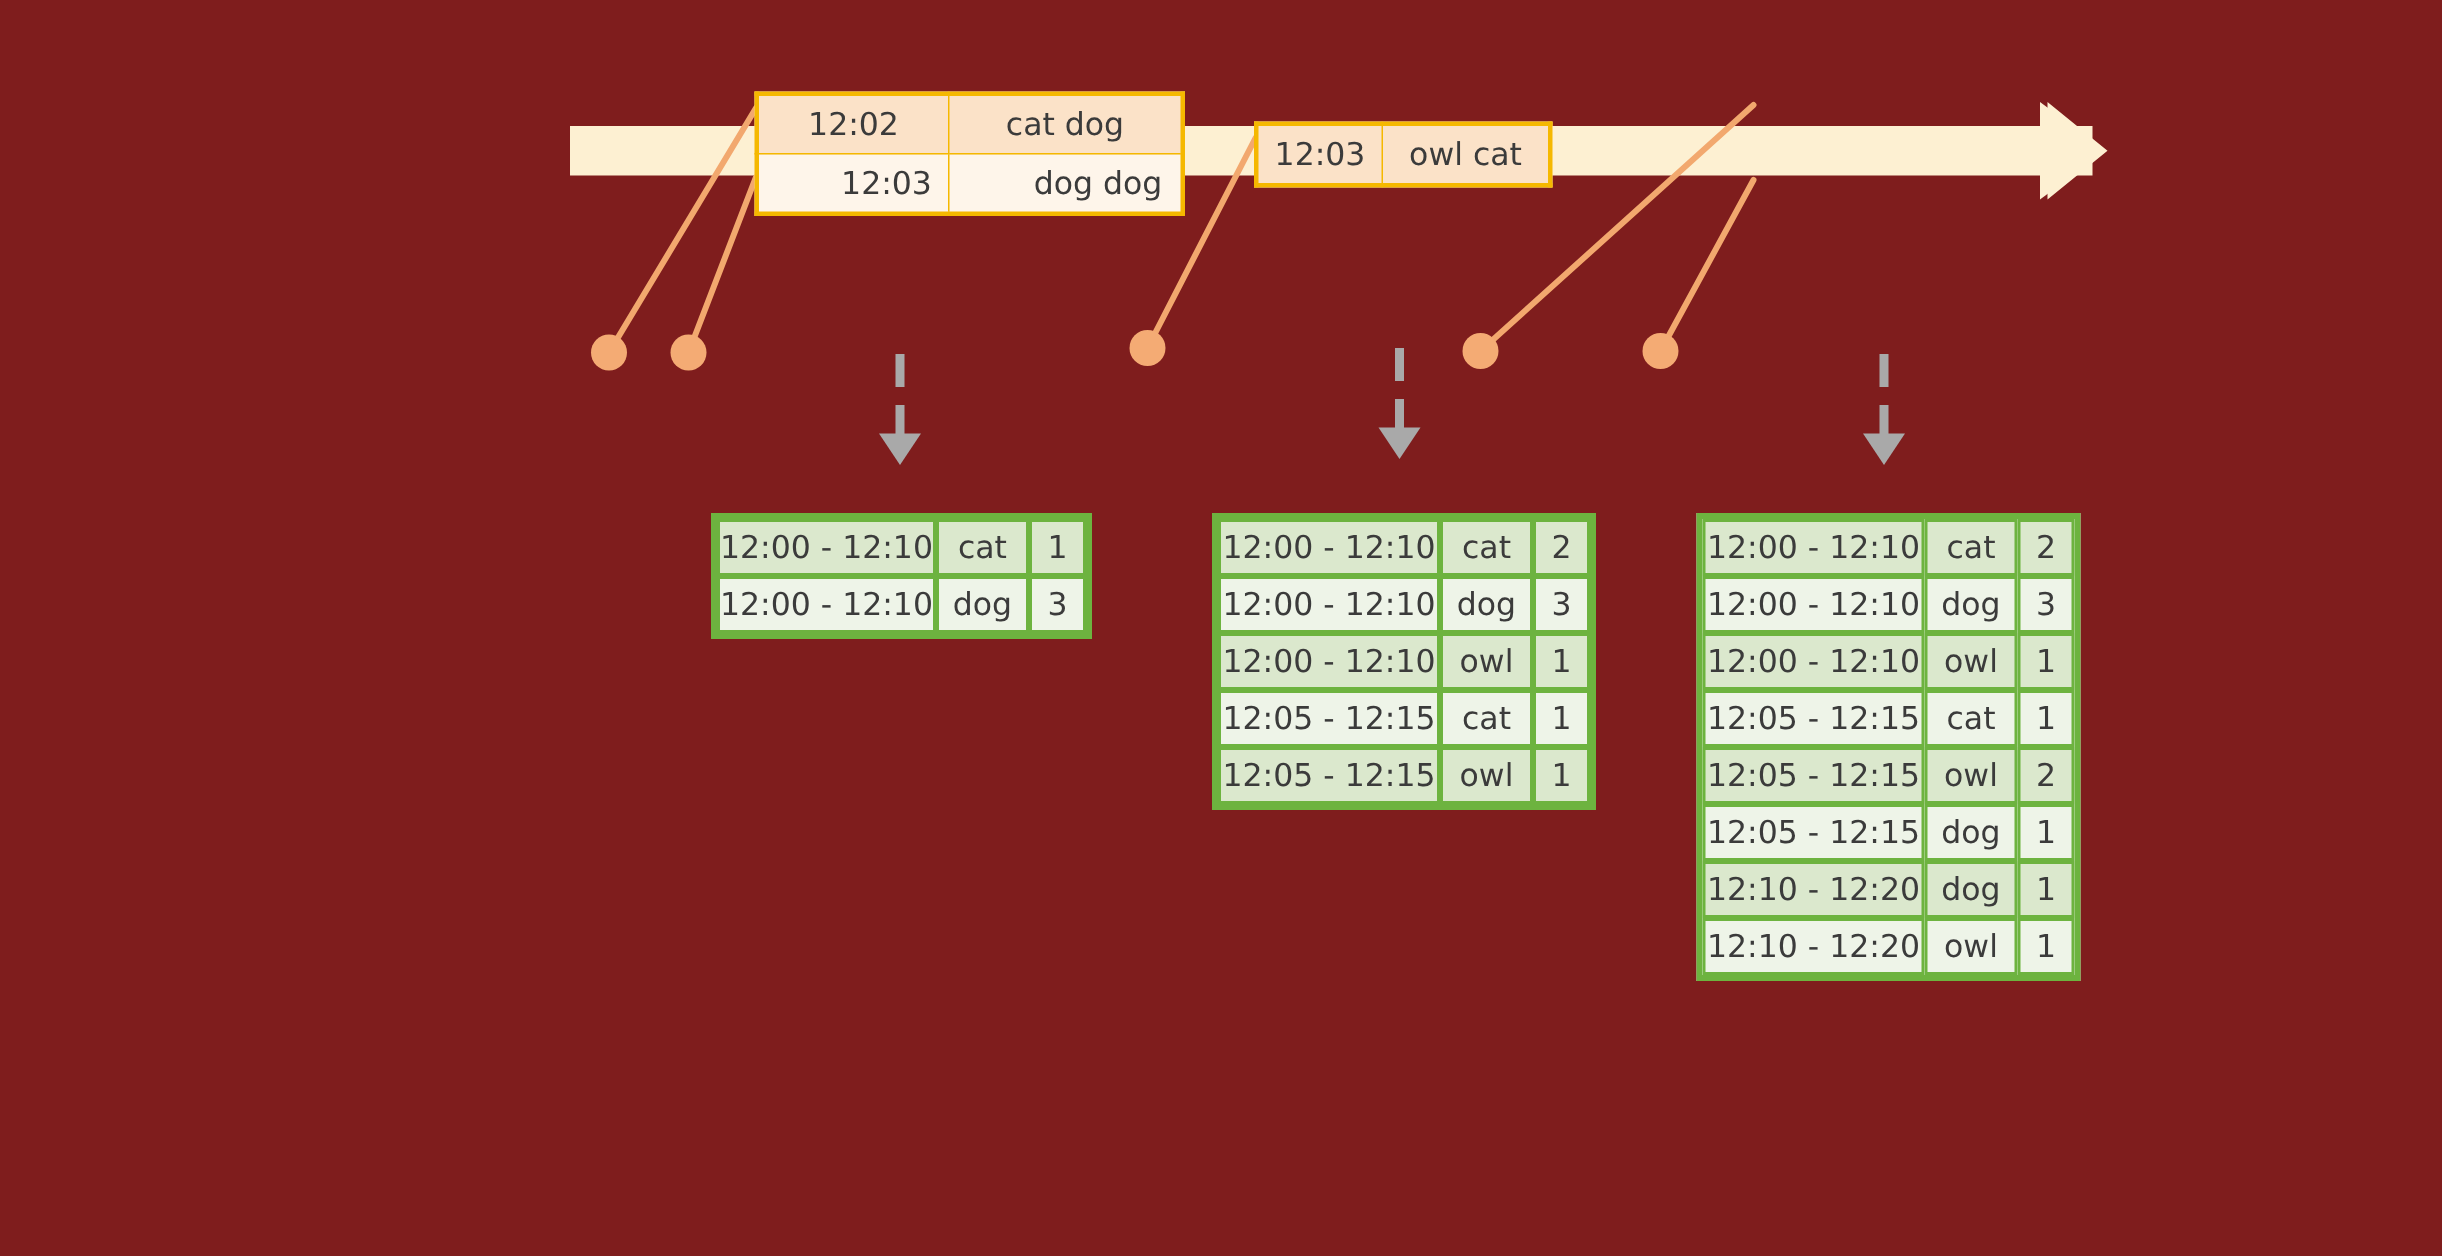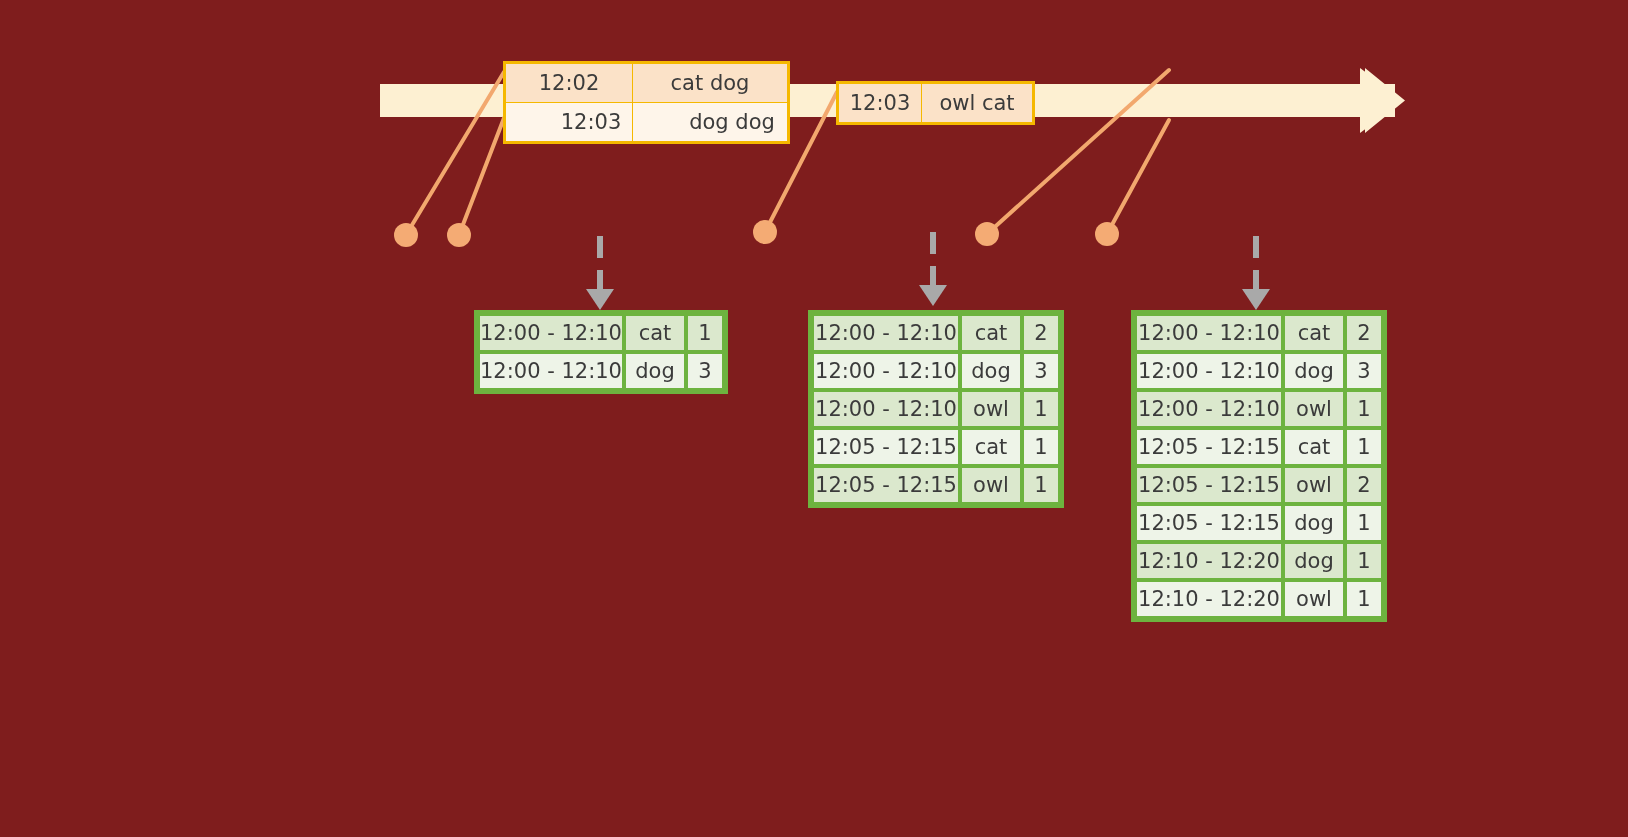--- a/index.html
+++ b/index.html
@@ -65,20 +65,21 @@
   #evt-group-3 td.c-words { width: 100px; }
 
   
   .res-table {
     position: absolute;
     border-collapse: separate;
     border-spacing: 0;
     border: 4px solid #6db33f;
     background: #eef4e8;
     z-index: 4;
+    margin-top: 32px;
   }
   .res-table td {
     border: 2px solid #6db33f;
     font-size: 21px;
     color: #3b3b3b;
     text-align: center;
     padding: 0;
     height: 34px;
     font-family: "DejaVu Sans", sans-serif;
     white-space: nowrap;

